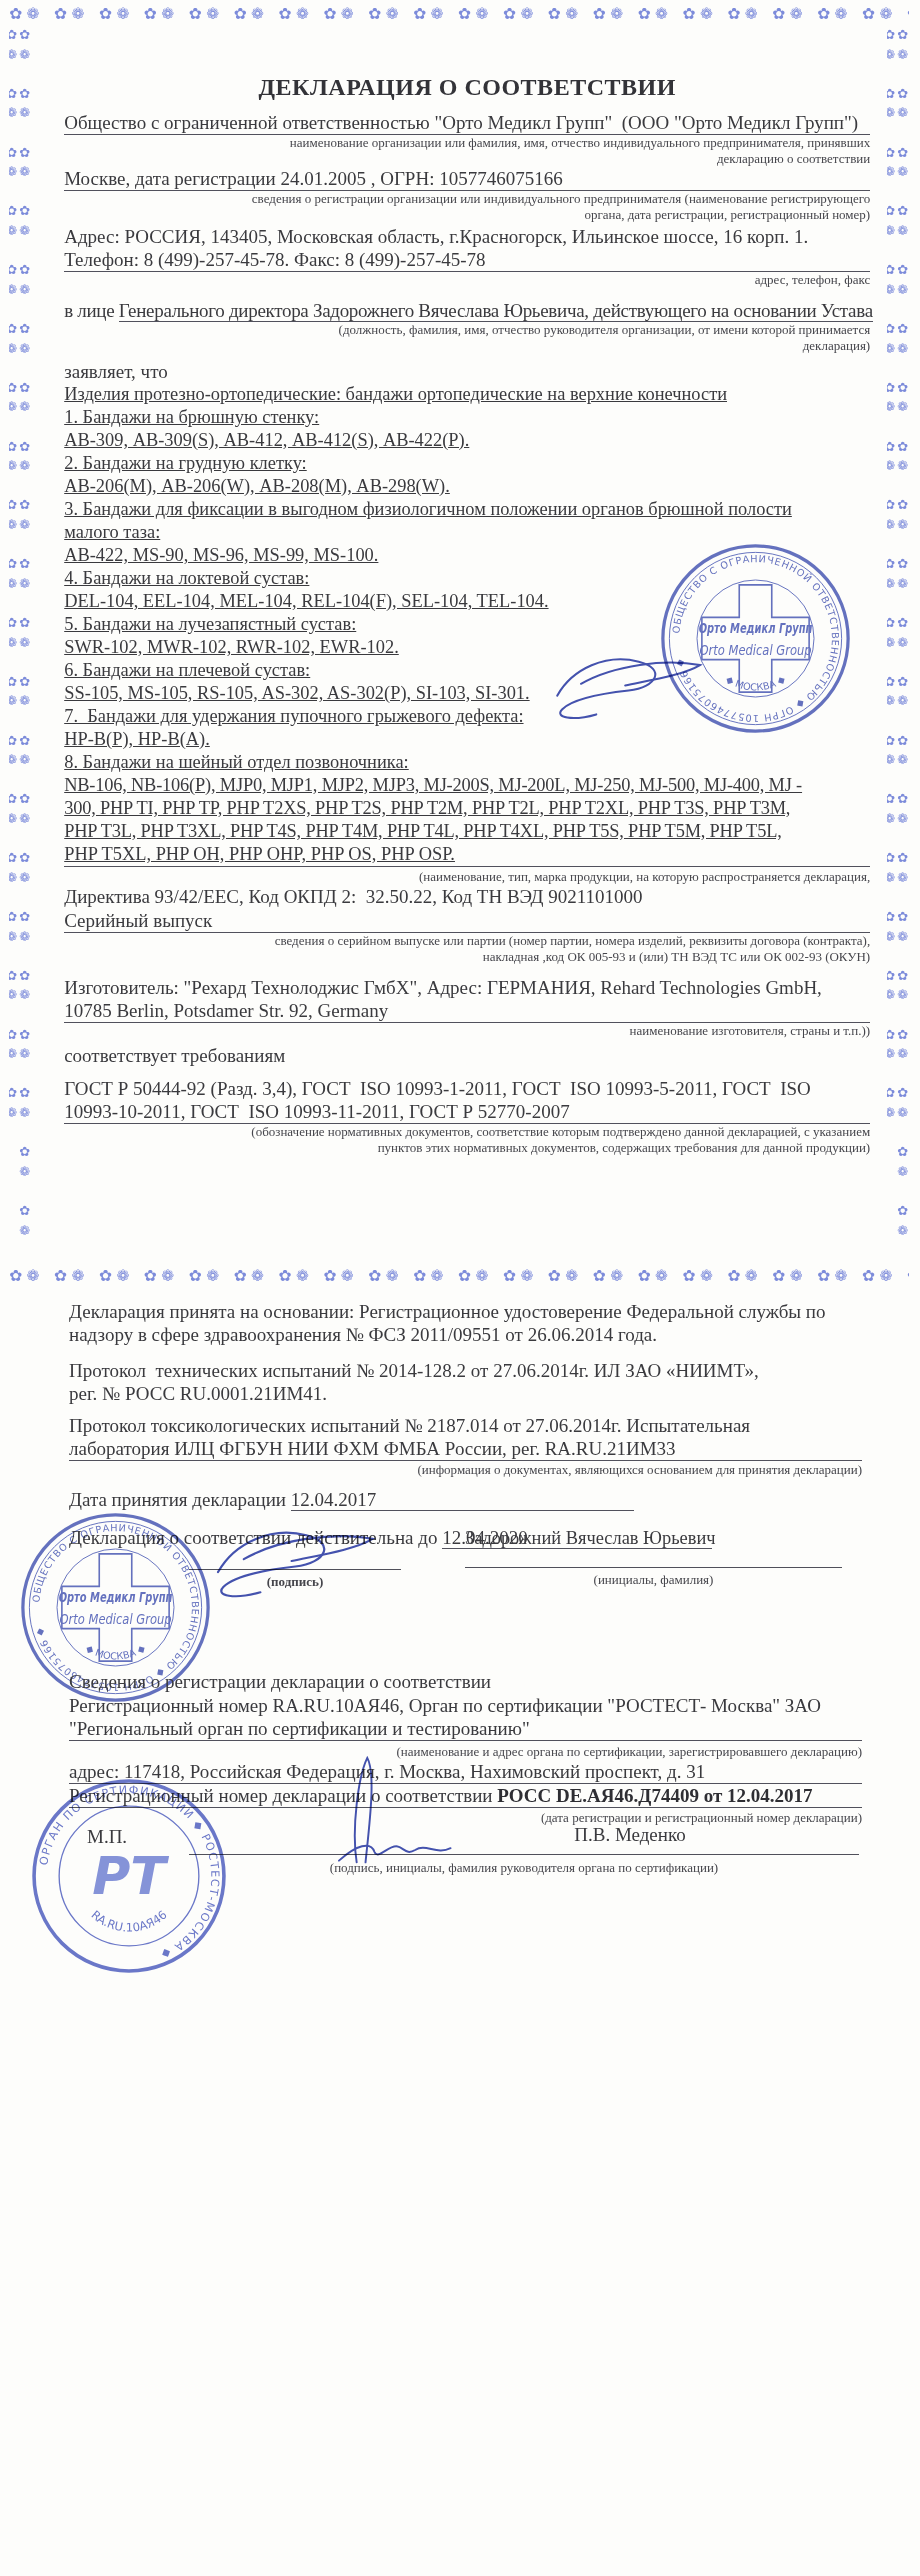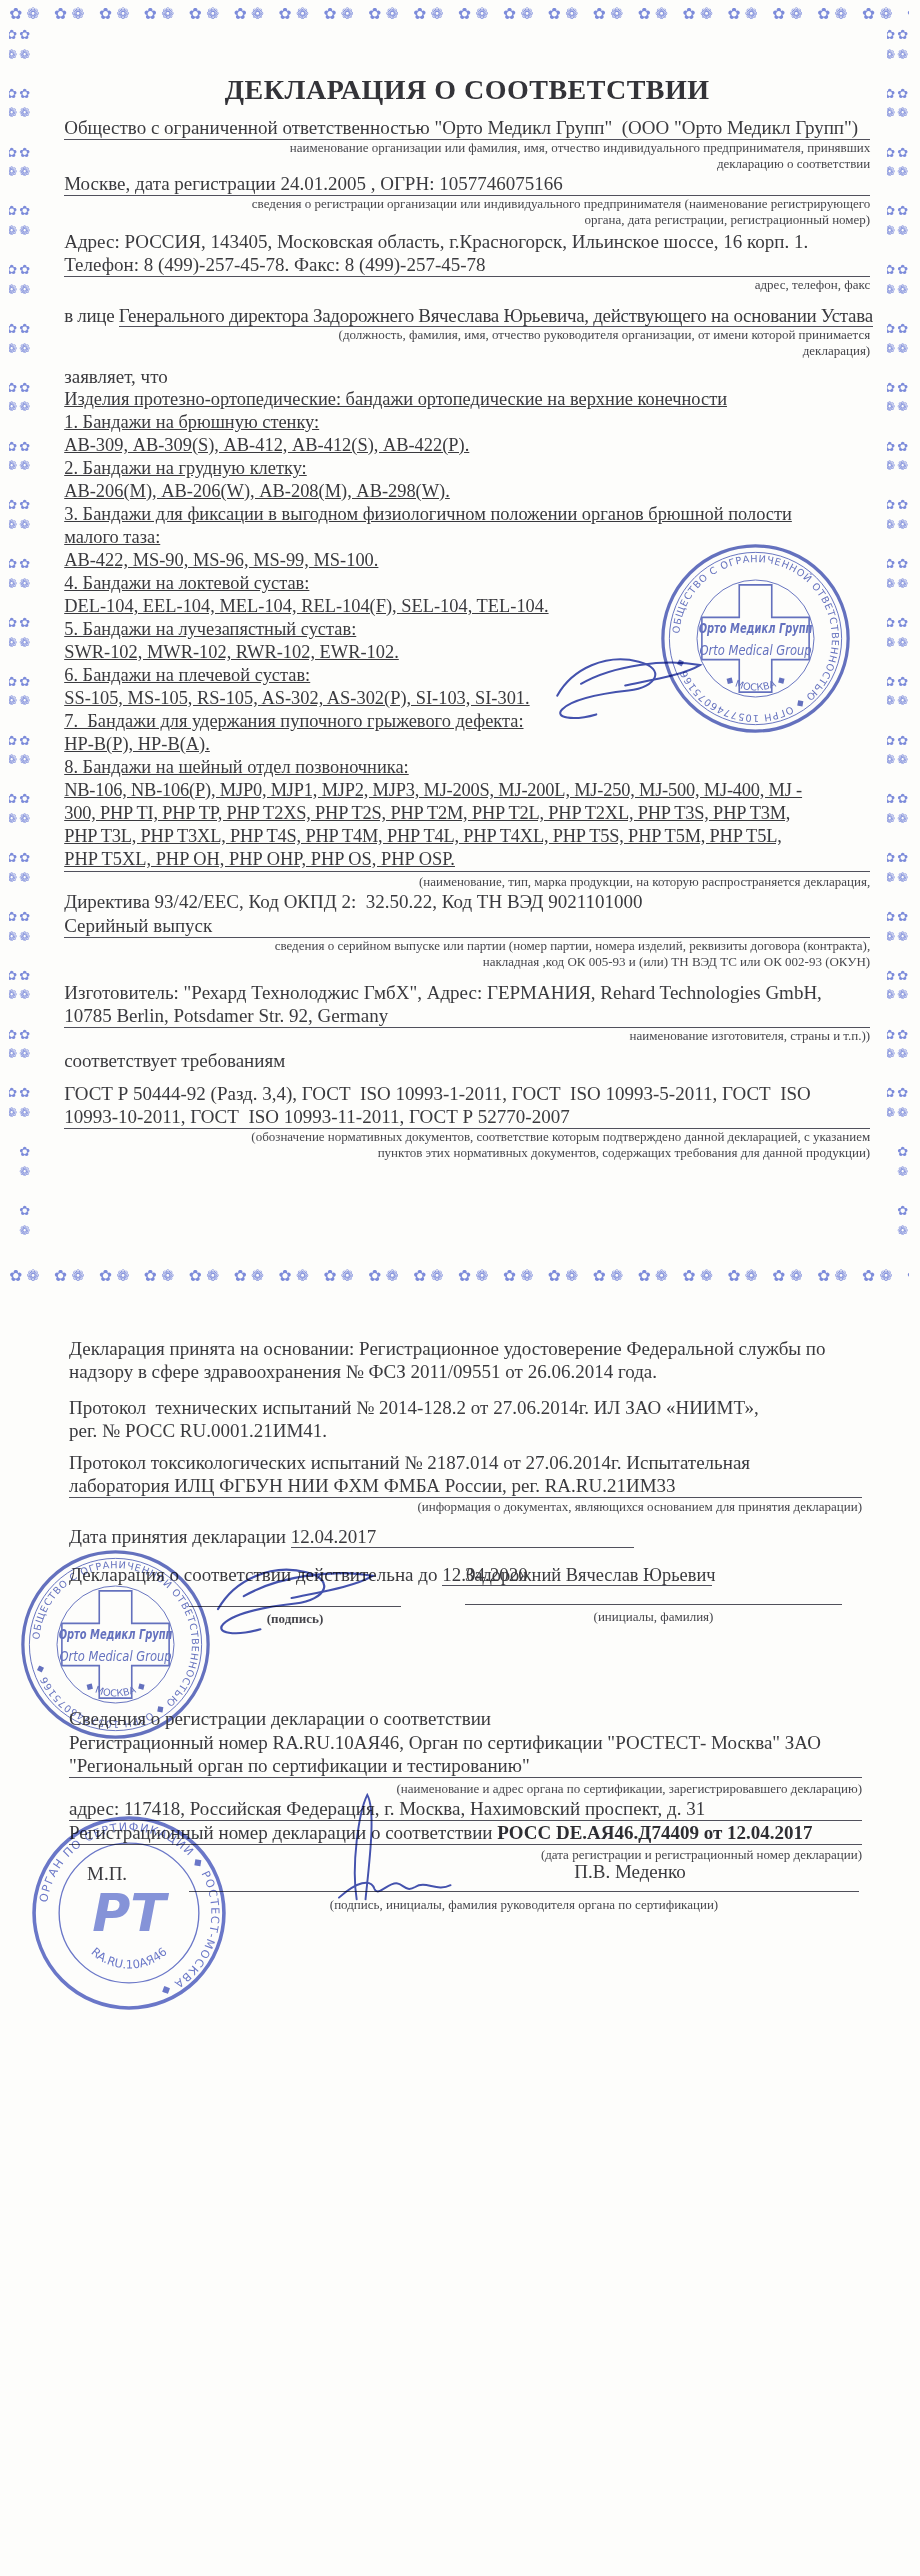--- a/index.html
+++ b/index.html
@@ -9,28 +9,28 @@
   .cert-box{position:absolute;left:9.2px;top:7.4px;width:900px;height:1284px;}
   .strip{position:absolute;color:#7282d8;font-family:"DejaVu Sans",sans-serif;
          overflow:hidden;line-height:1;opacity:.92;}
   .strip.top{left:0;top:0;width:100%;height:22px;font-size:15.6px;letter-spacing:4.6px;white-space:nowrap;}
   .strip.bottom{left:0;bottom:0;width:100%;height:22px;font-size:15.6px;letter-spacing:4.6px;white-space:nowrap;}
   .strip.left{top:20px;left:0;height:1242px;width:22px;writing-mode:vertical-rl;
               text-orientation:upright;font-size:13px;letter-spacing:4.6px;}
   .strip.right{top:20px;right:0;height:1242px;width:22px;writing-mode:vertical-rl;
                text-orientation:upright;font-size:13px;letter-spacing:4.6px;}
   .cert-content{position:absolute;left:55px;top:28px;right:39px;padding-top:39px;}
-  .h-title{font-size:28px;font-weight:bold;letter-spacing:0.5px;text-align:center;color:#333338;}
+  .h-title{font-size:24px;font-weight:bold;letter-spacing:0.5px;text-align:center;color:#333338;}
   .line{font-size:19px;line-height:23px;white-space:pre;}
   .pline{font-size:18.4px;line-height:23px;white-space:pre;text-decoration:underline;}
   .u{border-bottom:1.2px solid #51515c;}
   .us{border-bottom:1.2px solid #51515c;}
   .note{font-size:13px;line-height:16px;text-align:right;color:#46464c;white-space:pre;}
   .abs{position:absolute;}
-  .bottom-section{position:absolute;left:0;top:1293px;width:920px;height:1284px;}
+  .bottom-section{position:absolute;left:0;top:1256px;width:920px;height:1284px;}
   .bpara{position:absolute;left:69px;width:793px;}
   .stamp{opacity:.82;mix-blend-mode:multiply;pointer-events:none;}
   .sigimg{opacity:.9;mix-blend-mode:multiply;}
   .sline{height:39px;border-bottom:1.4px solid #50505a;}
   .scap{font-size:13px;text-align:center;padding-top:3.7px;color:#46464c;}
   .sname{font-size:18.4px;text-align:left;padding-top:11px;white-space:pre;}
   .bold{font-weight:bold;color:#2e2e33;text-align:center;}
 </style>
 </head>
 <body>

